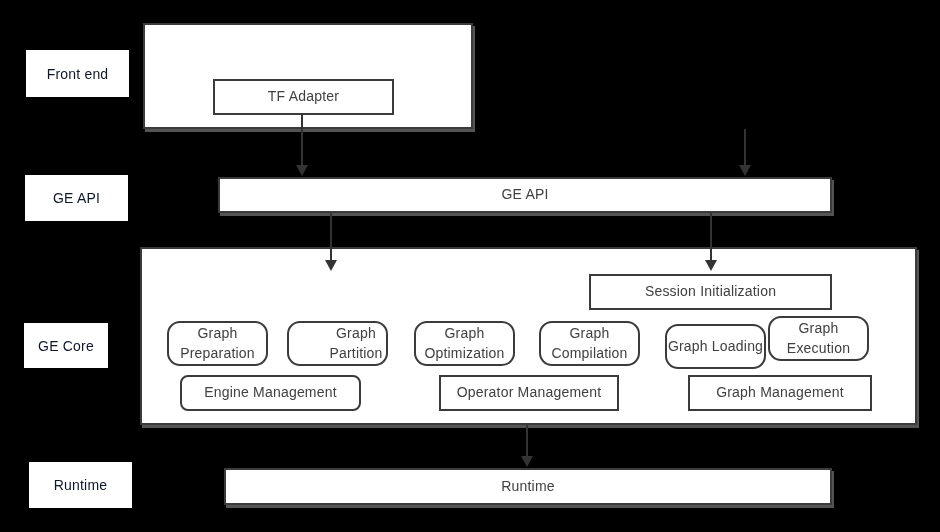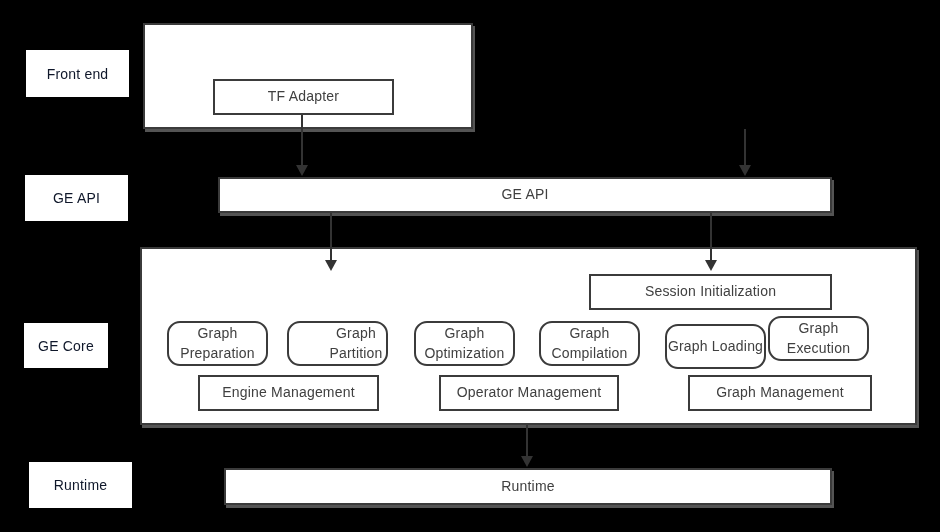--- a/index.html
+++ b/index.html
@@ -32,21 +32,21 @@
   .ge-core-init { left:71px; width:241px; }
   .session-init { left:447px; width:243px; }
   .stage-box { width:101px; height:45px; top:72px;border-radius:13px; }
   .stage-0 { left:25px; }
   .stage-1 { left:145px;padding-left:37px; }
   .stage-2 { left:272px;text-align:center; }
   .stage-3 { left:397px; }
   .stage-4 { left:523px; top:69px;margin-top:6px; }
   .stage-5 { left:626px; top:67px; }
   .mgmt-box { height:36px; top:126px; }
-  .mgmt-0 { left:56px; width:181px; }
+  .mgmt-0 { left:38px; width:181px;border-radius:8px; }
   .mgmt-1 { left:297px; width:180px; }
   .mgmt-2 { left:546px; width:184px;text-align:center; }
   .runtime-bar { left:224px; top:468px; width:608px; height:37px; }
   .arrow {
     position:absolute; width:12px;
     display:flex; flex-direction:column; align-items:center;
   }
   .arrow-shaft { width:2px; flex:1; background:#333333; }
   .arrow-head {
     width:0; height:0;

